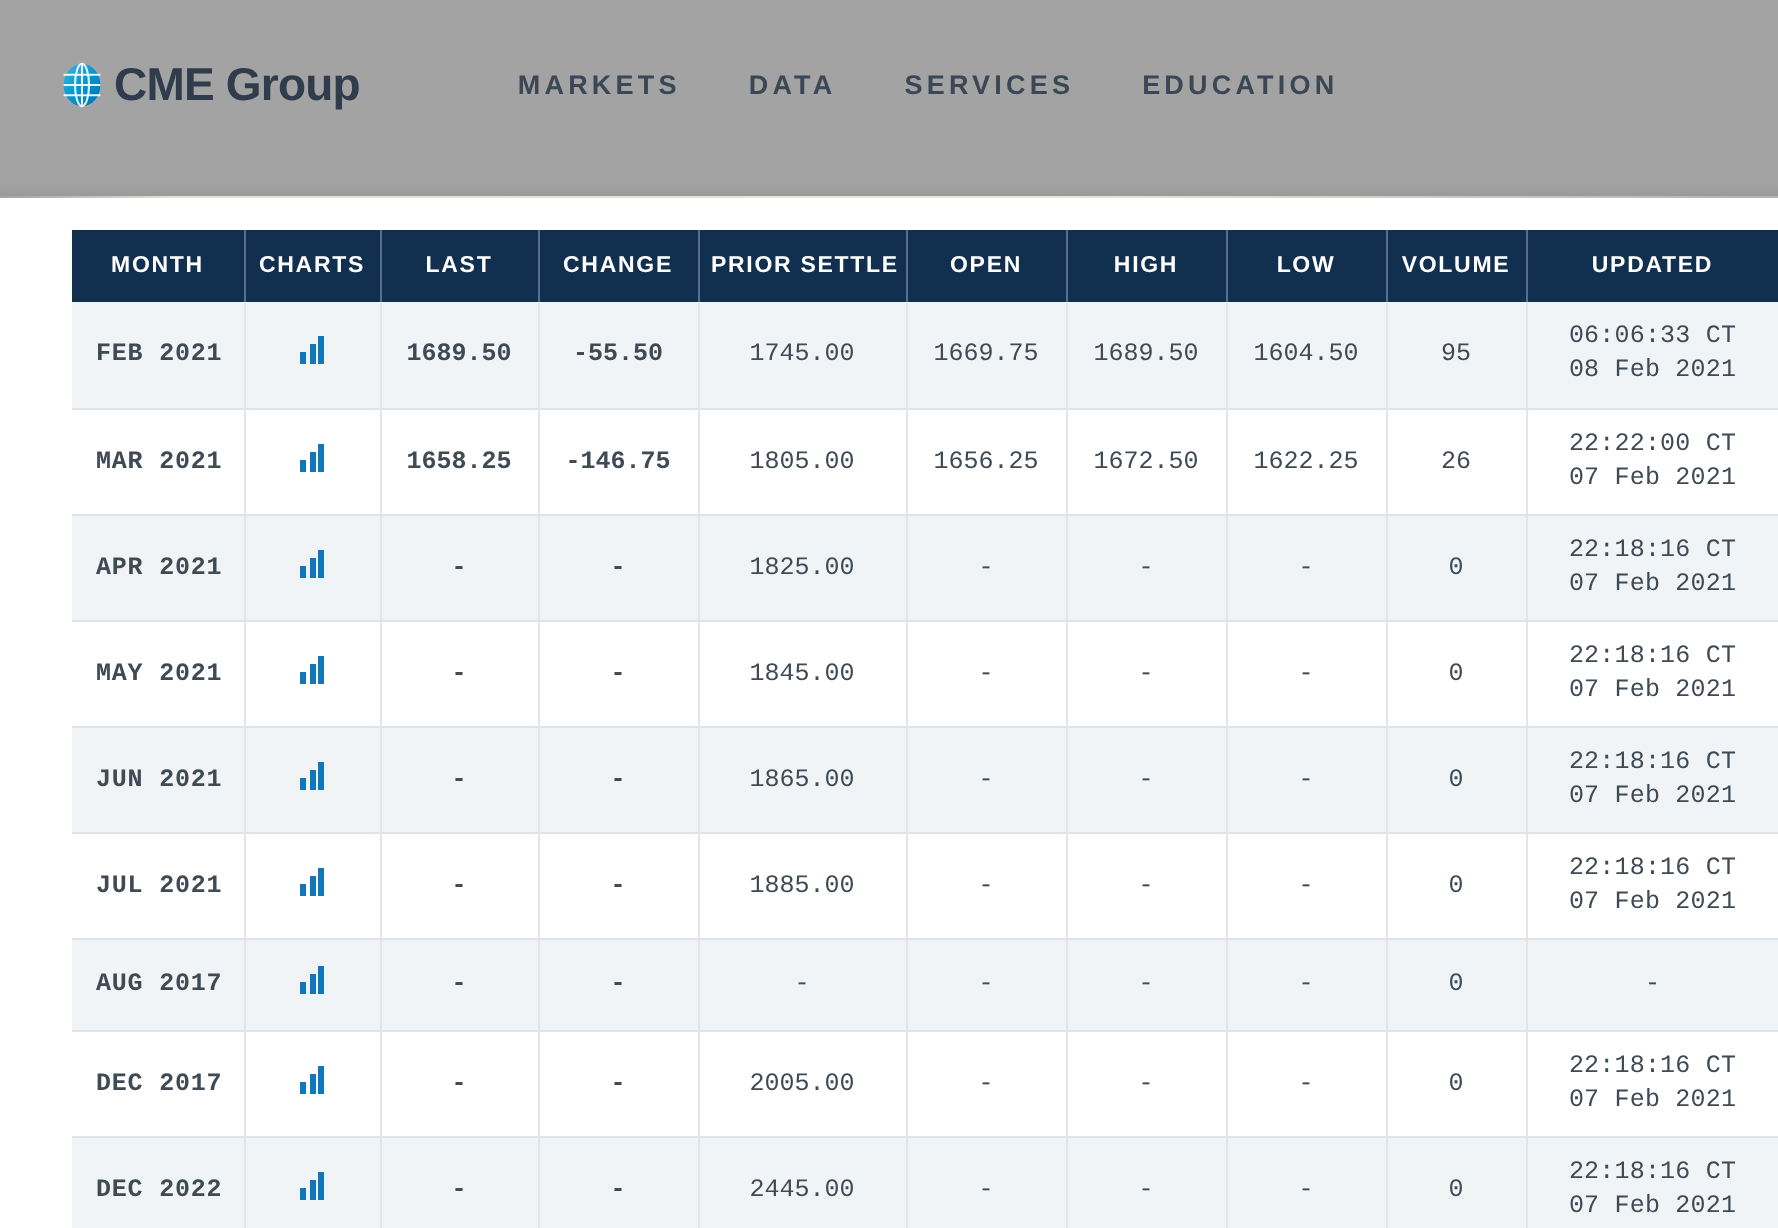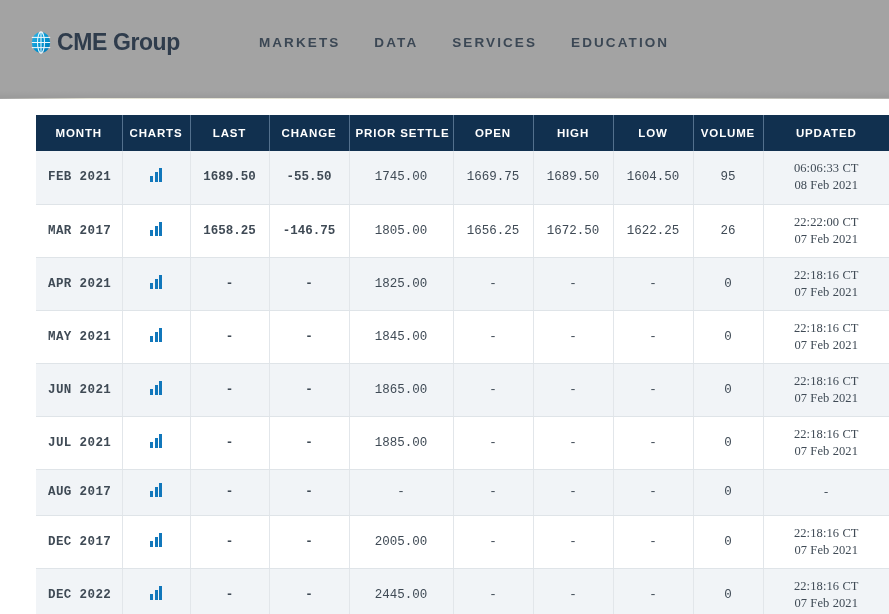--- a/index.html
+++ b/index.html
@@ -146,21 +146,20 @@
     font-weight: 700;
   }
   .chg-down { color: #ec0000; margin-left: 36px; }
   .chg-flat { color: #3f4a55; }
   td.col-volume { text-align: right; padding-right: 14px; }
   td.col-updated {
     font-size: 11.5px;
     color: #4a555f;
     line-height: 1.35;
     letter-spacing: 0.1px;
-    font-family: Liberation Serif, serif;
   }
   td.col-charts { padding: 0; }
 
   .chart-btn {
     display: inline-flex;
     align-items: flex-end;
     justify-content: center;
     gap: 1.5px;
     height: 14px;
     background: none;
@@ -262,21 +261,21 @@
           <td class="col-open">1669.75</td>
           <td class="col-high">1689.50</td>
           <td class="col-low">1604.50</td>
           <td class="col-volume">95</td>
           <td class="col-updated">
             <span class="upd-line">06:06:33 CT</span>
             <span class="upd-line">08 Feb 2021</span>
           </td>
         </tr>
         <tr class="row-even" style="height: 53px;">
-          <td class="col-month">MAR 2017</td>
+          <td class="col-month">MAR 2021</td>
           <td class="col-charts"><button class="chart-btn">
               <i class="b1"></i>
               <i class="b2"></i>
               <i class="b3"></i>
             </button></td>
           <td class="col-last">1658.25</td>
           <td class="col-change chg-down">-146.75</td>
           <td class="col-prior">1805.00</td>
           <td class="col-open">1656.25</td>
           <td class="col-high">1672.50</td>

